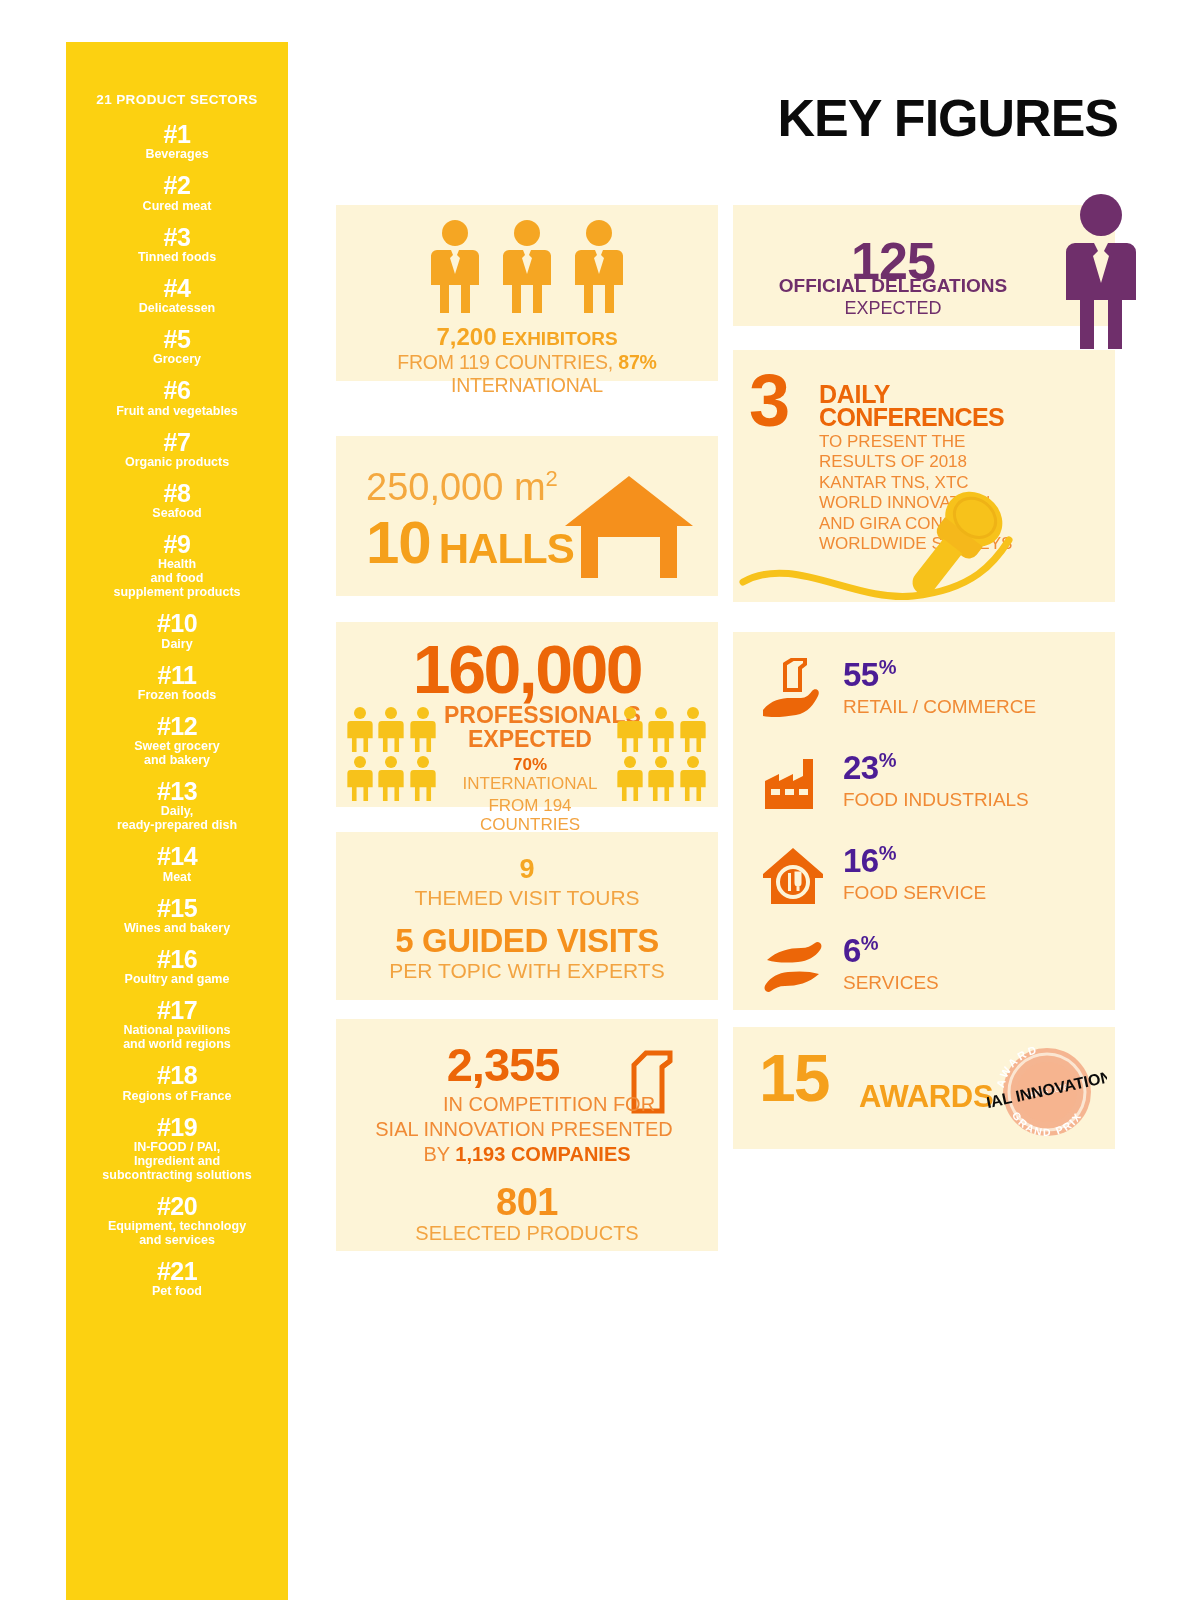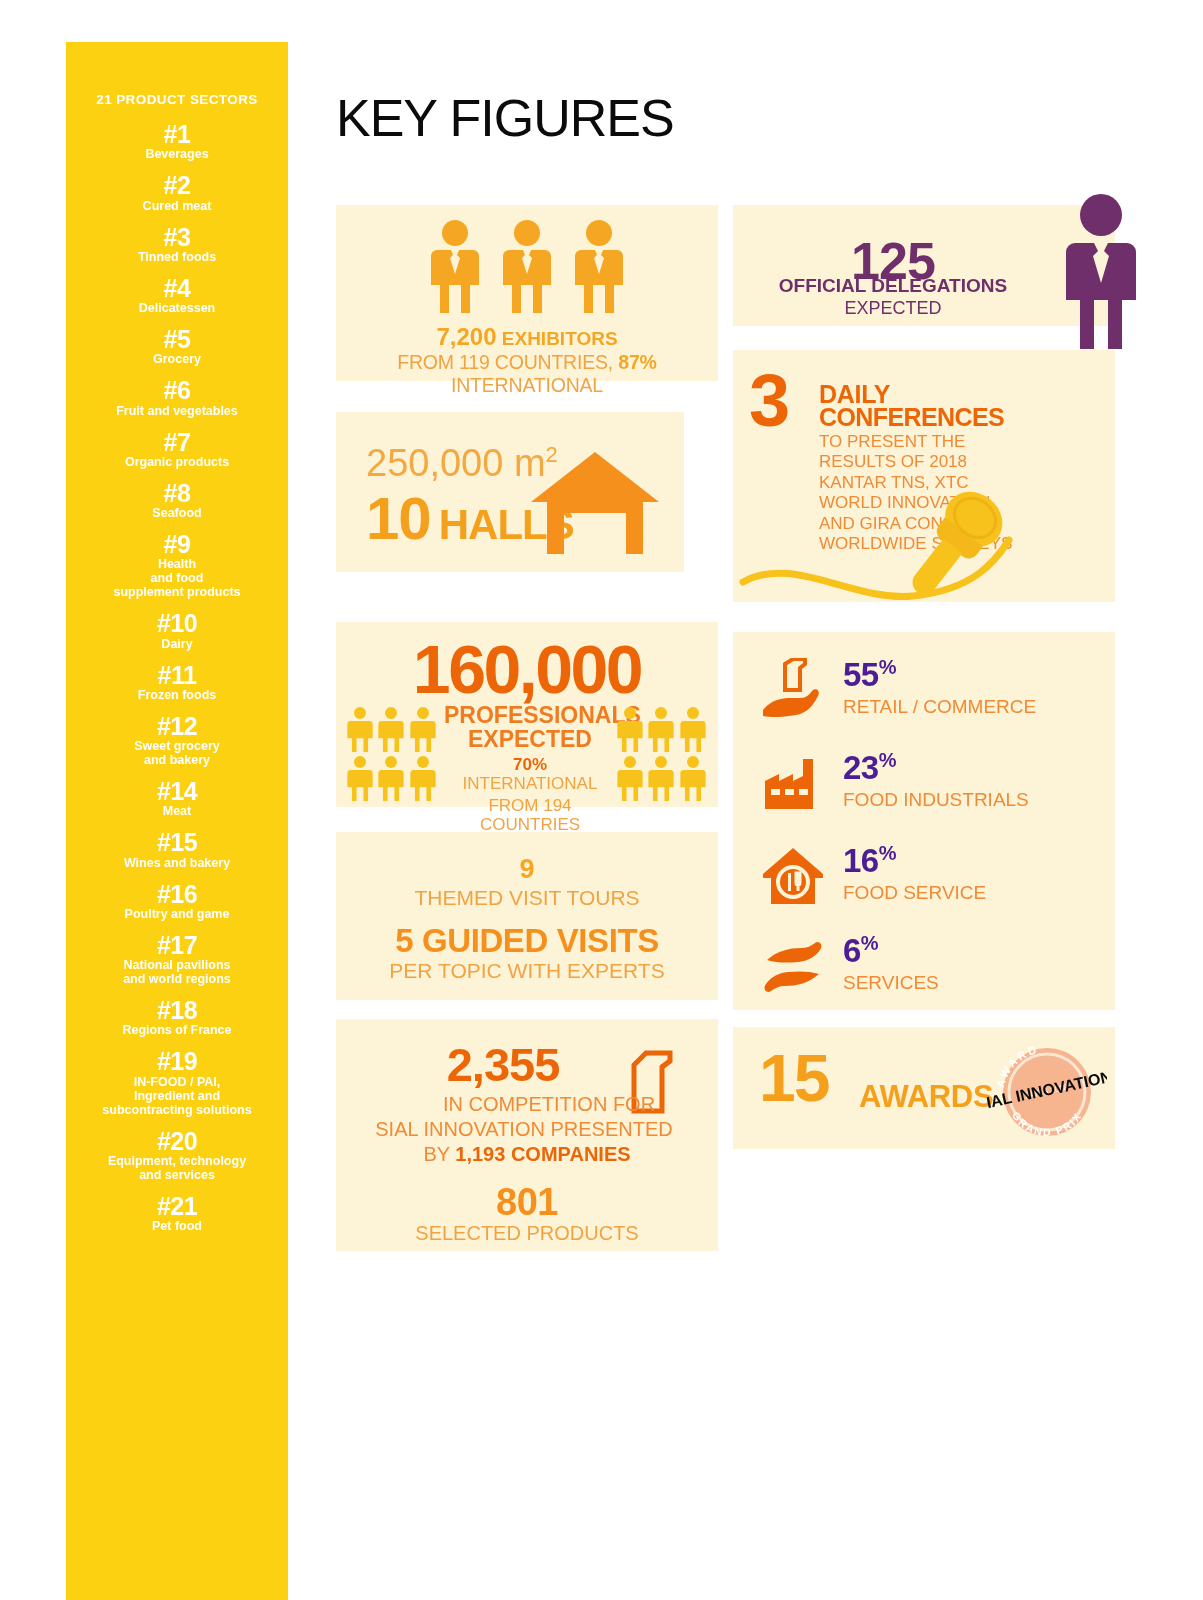--- a/index.html
+++ b/index.html
@@ -24,42 +24,42 @@
     color:#ffffff;font-weight:bold;font-size:25px;line-height:1.05;
     letter-spacing:-0.5px;
   }
   .sector-label{
     color:#ffffff;font-weight:bold;font-size:12.5px;line-height:1.12;
     padding:0 4px 9px 4px;
   }
   
   #page-title{
     position:absolute;left:336px;top:88px;width:782px;
-    text-align:left;color:#0B0B0B;
-    font-size:52px;font-weight:normal;letter-spacing:-1px;
+    text-align:right;color:#0B0B0B;
+    font-size:52px;font-weight:bold;letter-spacing:-1px;
   }
   
   .card{
     position:absolute;background:#FDF4D7;box-sizing:border-box;
     overflow:visible;
   }
 
   
   #card-exhibitors{left:336px;top:205px;width:382px;height:176px;}
   #ex-figs{position:absolute;left:0;top:14px;width:382px;height:96px;
            display:flex;justify-content:center;gap:16px;}
   #ex-line1{position:absolute;left:0;top:118px;width:382px;text-align:center;
     font-size:24px;color:#F5A623;font-weight:bold;}
   #ex-line1 .lab{font-size:19px;}
   #ex-line2{position:absolute;left:0;top:146px;width:382px;text-align:center;
     font-size:19.5px;color:#F2A341;letter-spacing:-.2px;}
   #ex-line2 b{color:#F5A623;}
 
   
-  #card-halls{left:336px;top:412px;width:348px;height:160px;}
+  #card-halls{left:336px;top:436px;width:382px;height:160px;}
   #halls-sqm{position:absolute;left:30px;top:30px;font-size:38px;color:#F4A83F;
              font-weight:300;letter-spacing:0px;}
   #halls-sqm sup{font-size:22px;}
   #halls-num{position:absolute;left:30px;top:72px;font-size:60px;
              color:#F5A01C;font-weight:bold;letter-spacing:-1px;}
   #halls-num .lab{font-size:42px;margin-left:8px;}
   #halls-icon{position:absolute;right:22px;top:36px;width:134px;height:110px;}
 
   
   #card-pros{left:336px;top:622px;width:382px;height:185px;}
@@ -188,20 +188,24 @@
         <div class="sector-num">#10</div>
         <div class="sector-label">Dairy</div>
       </div>
       <div class="sector">
         <div class="sector-num">#11</div>
         <div class="sector-label">Frozen foods</div>
       </div>
       <div class="sector">
         <div class="sector-num">#12</div>
         <div class="sector-label">Sweet grocery<br>and bakery</div>
+      </div>
+      <div class="sector">
+        <div class="sector-num">#13</div>
+        <div class="sector-label">Daily,<br>ready-prepared dish</div>
       </div>
       <div class="sector">
         <div class="sector-num">#14</div>
         <div class="sector-label">Meat</div>
       </div>
       <div class="sector">
         <div class="sector-num">#15</div>
         <div class="sector-label">Wines and bakery</div>
       </div>
       <div class="sector">

